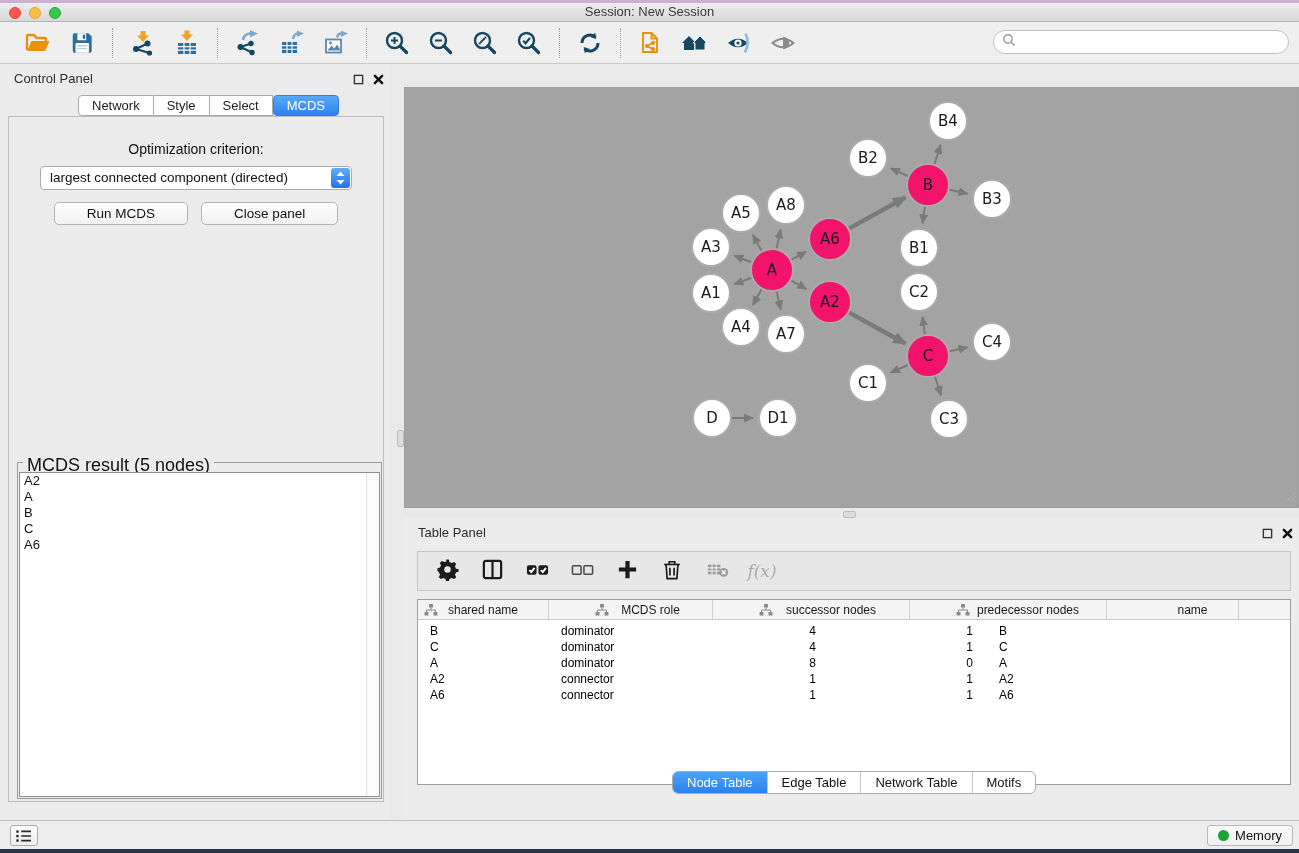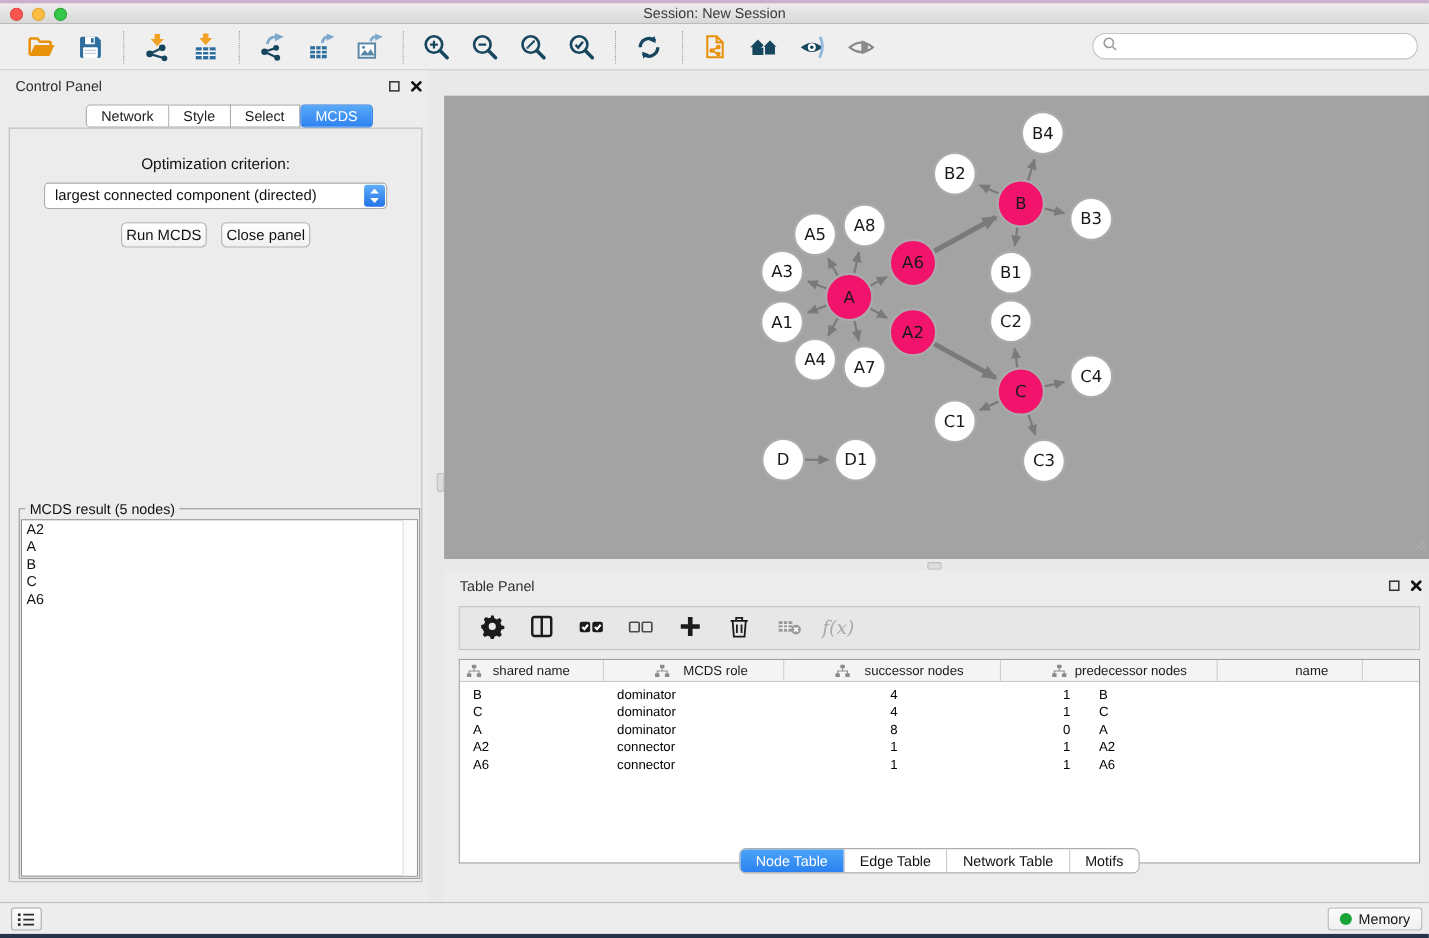--- a/index.html
+++ b/index.html
@@ -39,24 +39,24 @@
   .tab.last { border-radius:0 4px 4px 0; }
   .tab.active { background:linear-gradient(#58A9F8,#2E82F0); color:#fff; border:1px solid #2E7FE8; border-radius:4px; }
   .cp-content { position:absolute; left:8px; top:52px; width:376px; height:686px; border:1px solid #BDBDBD; }
   .opt-label { margin-top:24px; text-align:center; font-size:14px; color:#111; }
   .select-box { position:relative; width:312px; height:24px; margin:9px auto 0 auto; background:#fff;
     border:1px solid #ABABAB; border-radius:4px; font-size:13.5px; line-height:22px; padding-left:9px; color:#111; }
   .select-stepper { position:absolute; right:1px; top:1px; width:19px; height:20px; border-radius:3px;
     background:linear-gradient(#5FAEFA,#2173E8); }
   .select-stepper svg { display:block; margin:3px auto; }
   .btn-row { display:flex; justify-content:center; gap:13px; margin-top:12px; }
-  .aq-btn { height:23px; padding:0 4px; font-size:13.5px; color:#111; background:linear-gradient(#FFFFFF,#F1F1F1);
+  .aq-btn { height:23px; padding:0 32px; font-size:13.5px; color:#111; background:linear-gradient(#FFFFFF,#F1F1F1);
     border:1px solid #B3B3B3; border-radius:5px; }
   .mcds-group { position:absolute; left:8px; top:345px; width:365px; height:337px; border:1px solid #9A9A9A; }
-  .mcds-legend { position:absolute; top:-8px; left:5px; background:#ECECEC; padding:0 4px; font-size:13px; color:#111; }
+  .mcds-legend { position:absolute; top:-8px; left:5px; background:#ECECEC; padding:0 4px; font-size:18px; color:#111; }
   .mcds-list { position:absolute; left:1px; right:1px; top:9px; bottom:1px; background:#fff; border:1px solid #8F8F8F; }
   .mcds-scroll { position:absolute; right:0; top:0; bottom:0; width:13px; background:#FBFBFB; border-left:1px solid #E2E2E2; }
   .mcds-item { font-size:13px; line-height:16px; padding-left:4px; color:#111; }
 
   
   .net-window { position:absolute; left:404px; top:64px; width:895px; height:444px; }
   .nw-titlebar { position:relative; height:23px; background:linear-gradient(#F0F0F0,#DBDBDB);
     border:1px solid #ACACAC; text-align:center; font-size:13px; line-height:21px; color:#3C3C3C; }
   .nw-titlebar .lights { top:5px; left:8px; }
   .nw-canvas { position:absolute; left:0; top:23px; width:895px; height:421px; background:#a3a3a3; border:1px solid #9E9E9E; border-top:none;text-align:center; }

